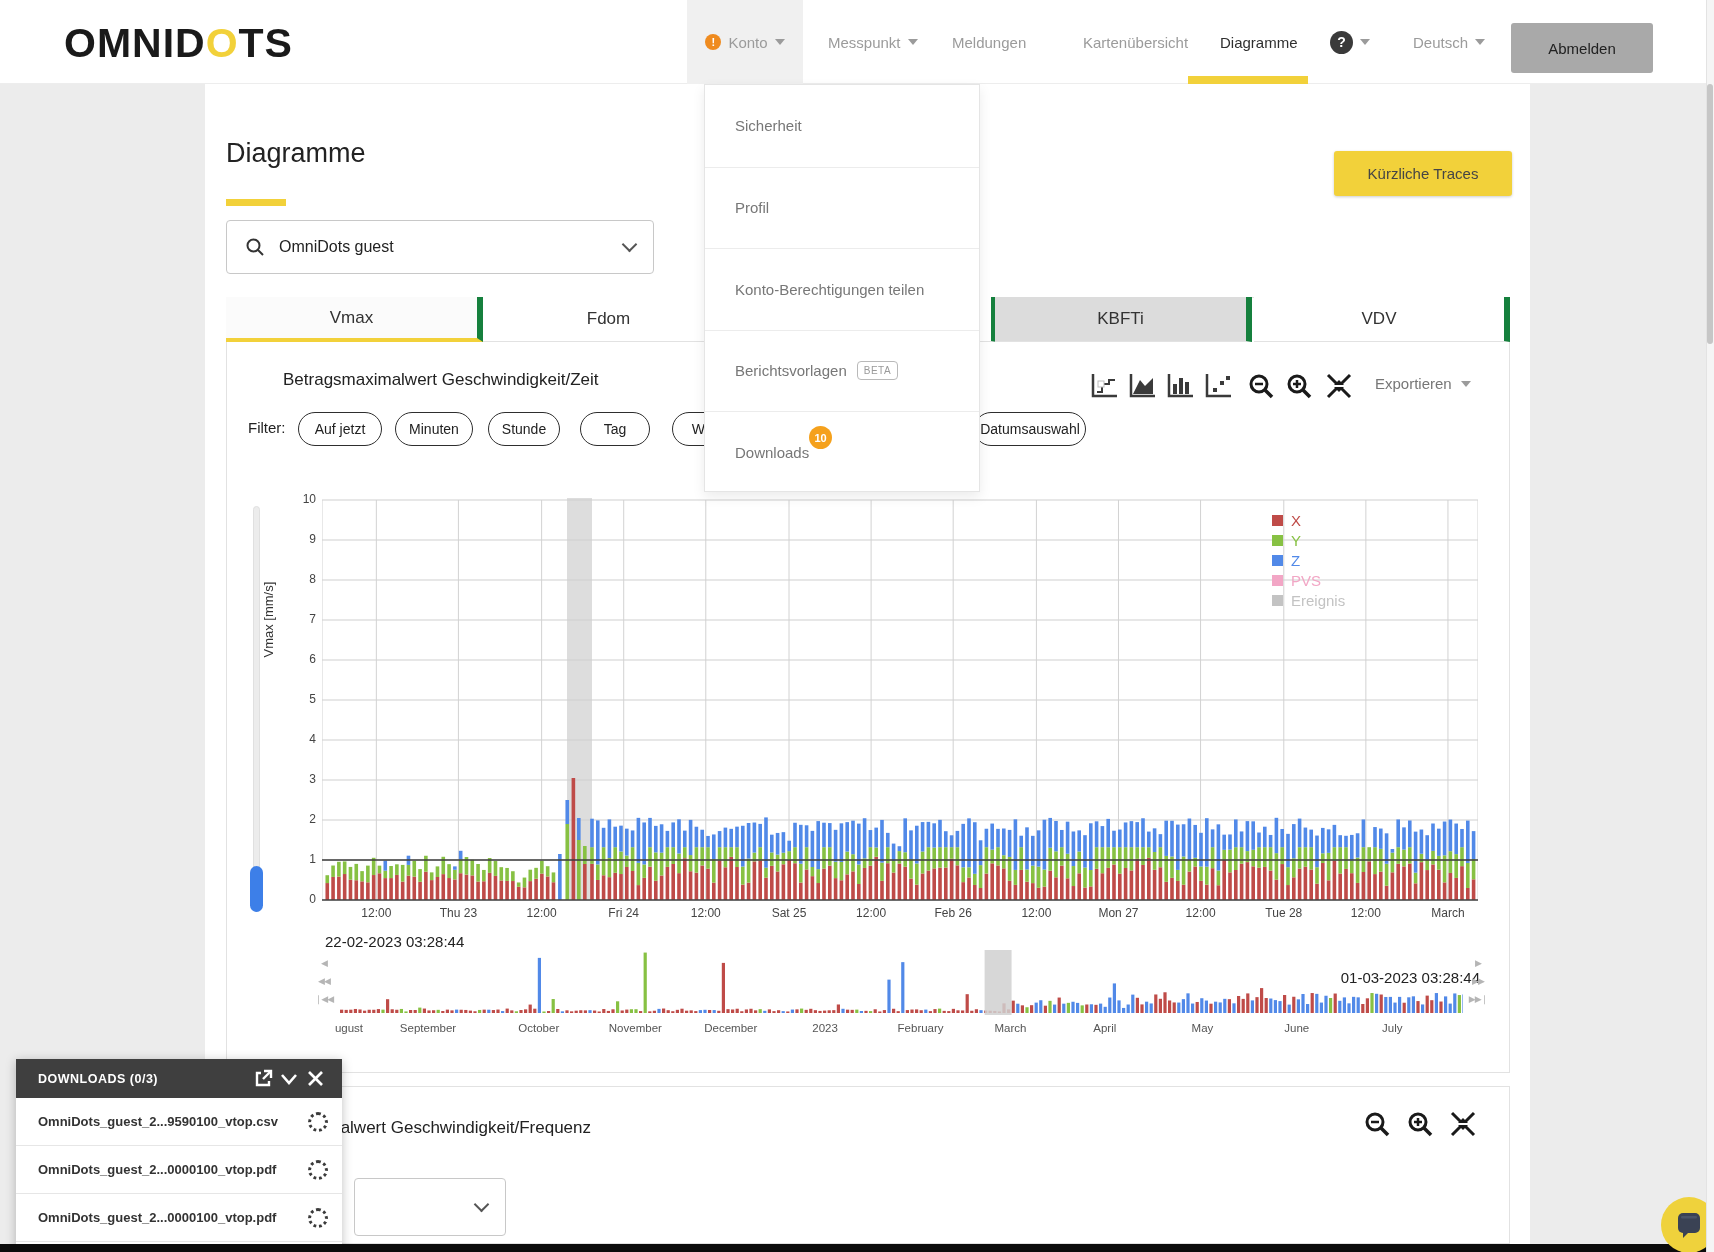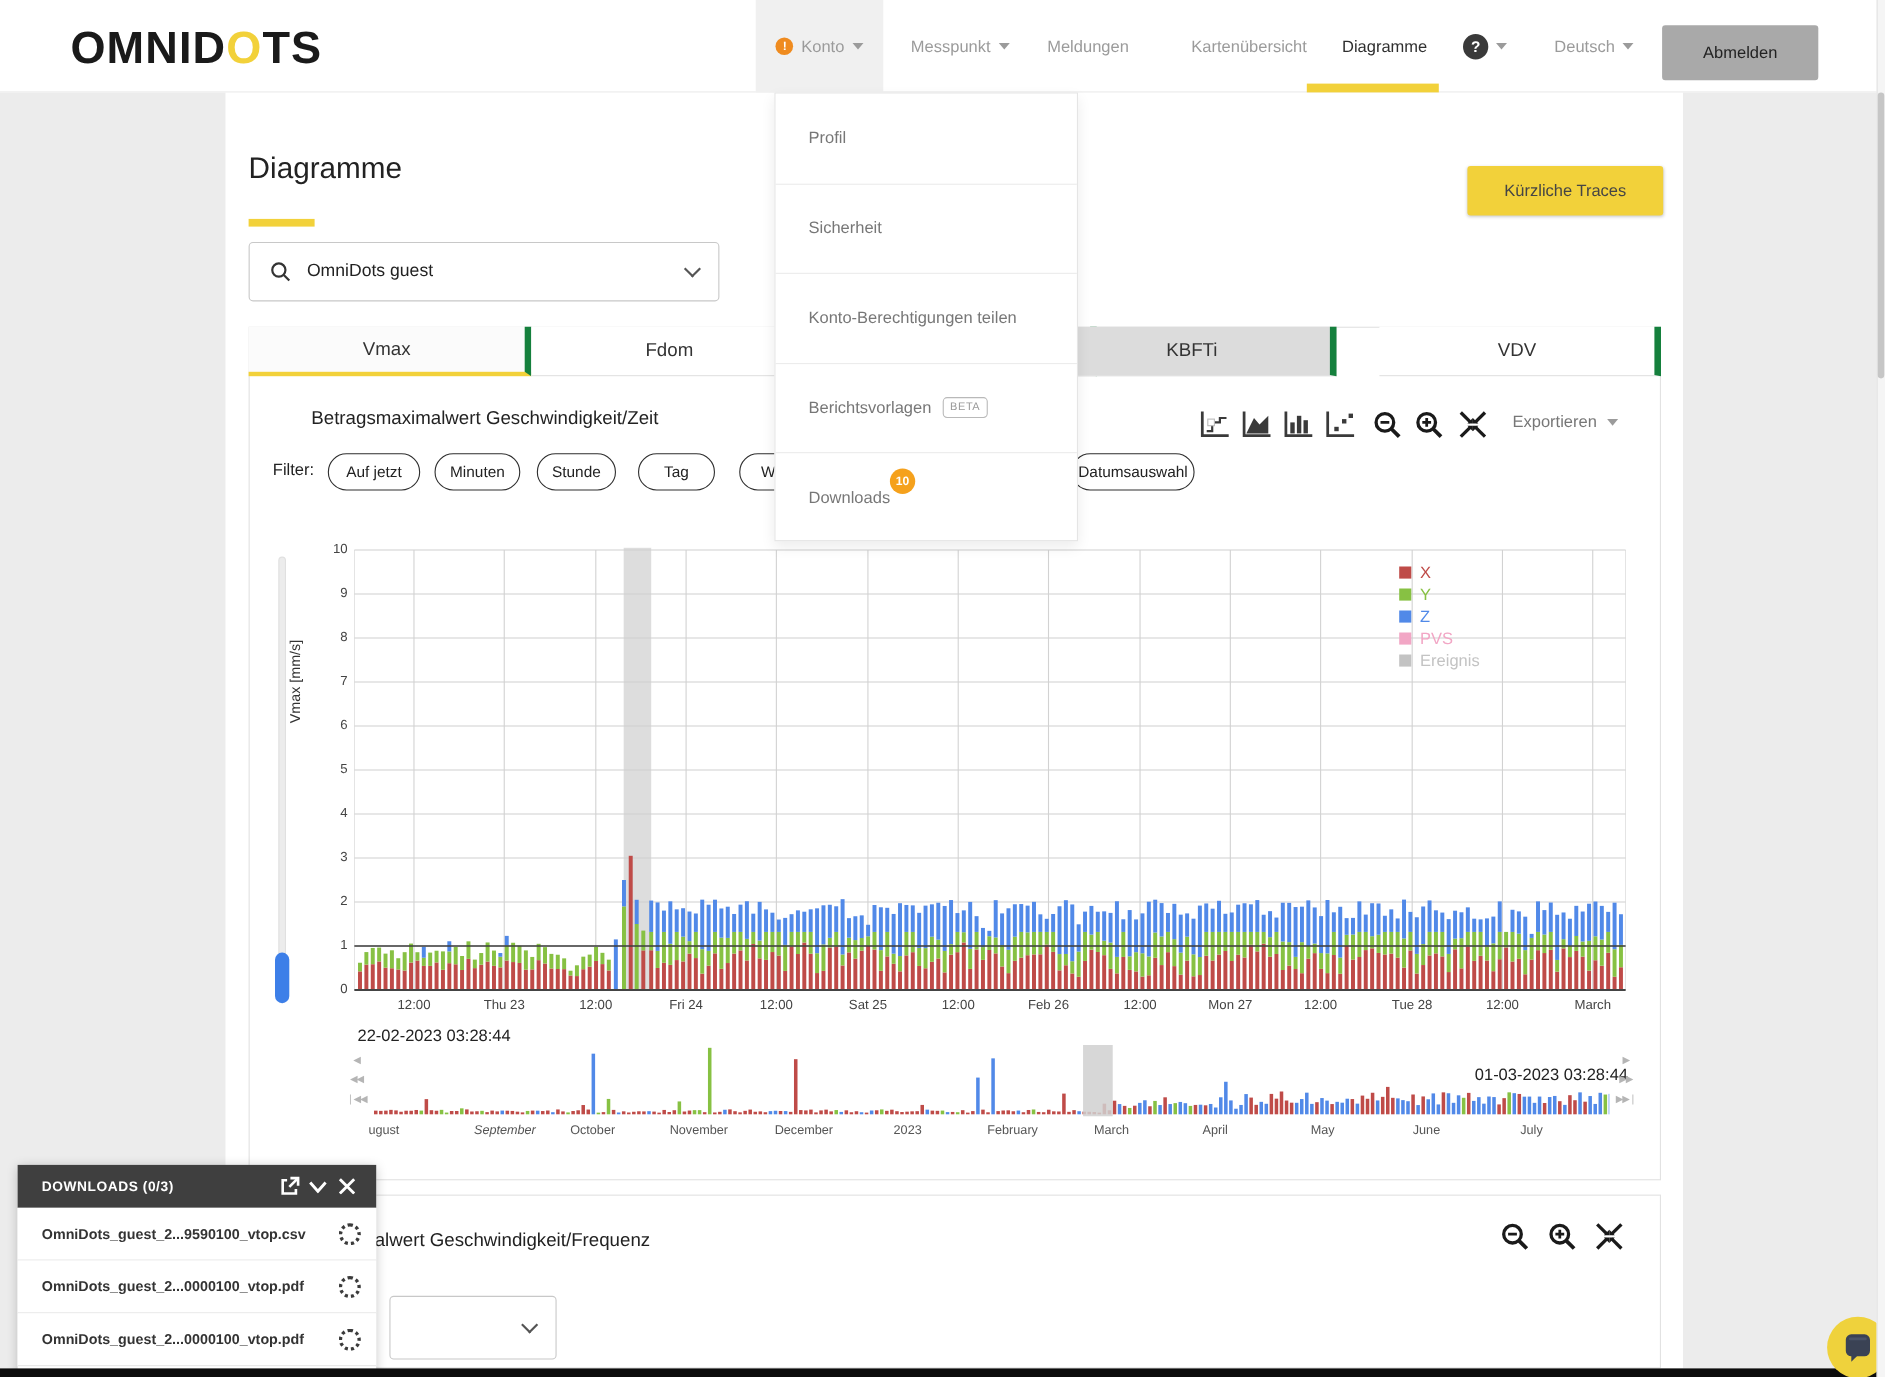--- a/index.html
+++ b/index.html
@@ -121,24 +121,24 @@
     <span class="caret"></span>
   </div>
   <div class="abs navitem" style="left:1413px; z-index:21">
     <span>Deutsch</span>
     <span class="caret"></span>
   </div>
   <button class="abs logout-btn" style="z-index:21">Abmelden</button>
 
   <div class="abs dropdown">
     <div class="dd-item">
-        <span>Profil</span>
+        <span>Sicherheit</span>
       </div>
     <div class="dd-item">
-        <span>Sicherheit</span>
+        <span>Profil</span>
       </div>
     <div class="dd-item">
         <span>Konto-Berechtigungen teilen</span>
       </div>
     <div class="dd-item">
       <span>Berichtsvorlagen</span>
       <span class="beta-chip">BETA</span>
     </div>
     <div class="dd-item">
       <span>Downloads</span>
@@ -163,21 +163,21 @@
   <div class="abs card1"></div>
   <div class="abs tab tab-active" style="left:226px">
       <span>Vmax</span>
     </div>
   <div class="abs tab" style="left:483px">
       <span>Fdom</span>
     </div>
   <div class="abs tab" style="left:740px">
       <span></span>
     </div>
-  <div class="abs tab tab-hover" style="left:958px">
+  <div class="abs tab tab-hover" style="left:995px">
       <span>KBFTi</span>
     </div>
   <div class="abs tab" style="left:1254px; width:256px">
       <span>VDV</span>
     </div>
 
   <div class="abs section-title">Betragsmaximalwert Geschwindigkeit/Zeit</div>
 
   <svg class="abs toolbar-icon" style="left:1089px" viewBox="0 0 30 28">
       <path d="M4 2 V24 H28" stroke="#3a3a3a" stroke-width="2.5" fill="none"></path>
@@ -1136,21 +1136,21 @@
       <rect x="1104.000000000002" y="46.39858090877533" width="3.2" height="16.60141909122467" fill="#5189e8"></rect>
       <rect x="1108.600000000002" y="53.58019549585879" width="3.2" height="9.419804504141212" fill="#5189e8"></rect>
       <rect x="1113.2000000000019" y="43.45102502126247" width="3.2" height="19.548974978737533" fill="#5189e8"></rect>
       <rect x="1117.8000000000018" y="45.04894616641104" width="3.2" height="17.951053833588958" fill="#87c143"></rect>
       <rect x="1122.4000000000017" y="44.42171176429838" width="3.2" height="18.57828823570162" fill="#5189e8"></rect>
       <rect x="644.602" y="0" width="26.952000000000023" height="65" fill="#d0d0d0" opacity="0.85"></rect>
     </svg>
   <div class="abs mm-arrows" style="left:1466px; top:954px">▶<br>▶▶<br>▶▶❘</div>
   <div id="mmlabels">
       <span class="mmlabel" style="left: 348.984px;">ugust</span>
-      <span class="mmlabel" style="left: 459px; font-style: italic;">September</span>
+      <span class="mmlabel" style="left: 428px;">September</span>
       <span class="mmlabel" style="left: 538.771px;">October</span>
       <span class="mmlabel" style="left: 635.349px;">November</span>
       <span class="mmlabel" style="left: 730.804px;">December</span>
       <span class="mmlabel" style="left: 825.136px;">2023</span>
       <span class="mmlabel" style="left: 920.591px;">February</span>
       <span class="mmlabel" style="left: 1010.43px;">March</span>
       <span class="mmlabel" style="left: 1104.76px;">April</span>
       <span class="mmlabel" style="left: 1202.46px;">May</span>
       <span class="mmlabel" style="left: 1296.8px;">June</span>
       <span class="mmlabel" style="left: 1392.25px;">July</span>

